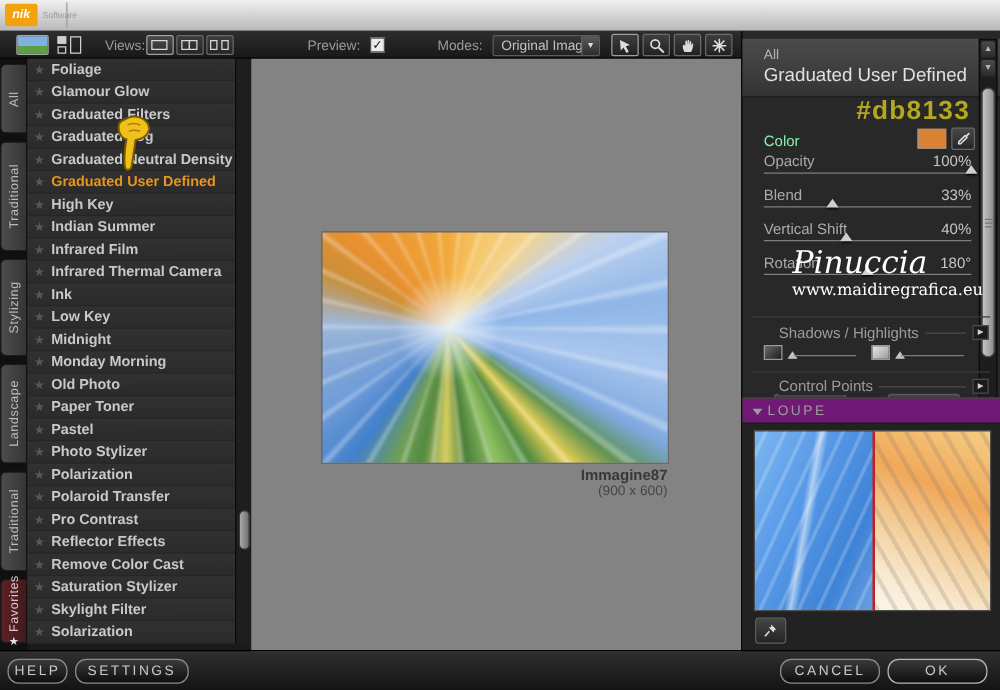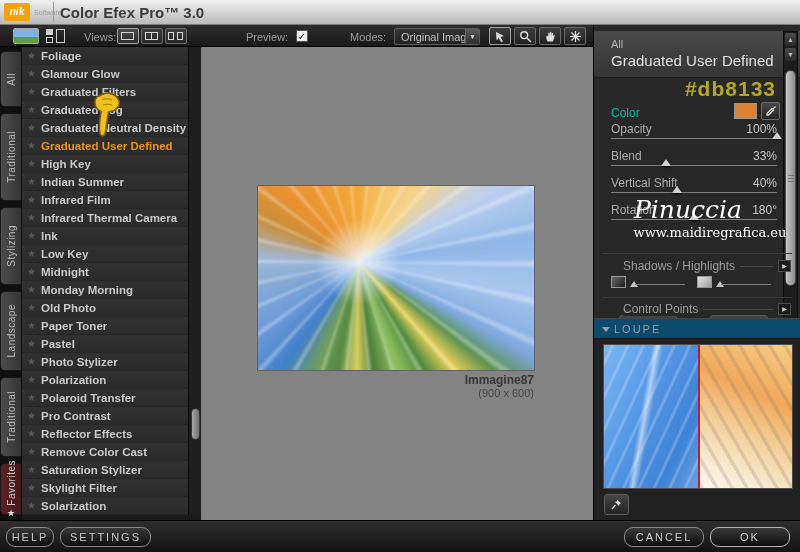--- a/index.html
+++ b/index.html
@@ -110,21 +110,21 @@
   .rp-scroll { position:absolute; right:2px; top:6px; width:15px; height:290px; background:#1d1d1d;
     border:1px solid #0d0d0d; }
   .rp-sbtn { position:absolute; left:1px; width:11px; height:13px; background:linear-gradient(#4a4a4a,#2b2b2b);
     color:#b8b8b8; font-size:7px; text-align:center; line-height:13px; border-radius:2px; }
   .rp-thumb { position:absolute; left:1px; top:38px; width:11px; height:216px; border-radius:6px;
     background:linear-gradient(90deg,#c6c6c6,#8d8d8d); border:1px solid #4c4c4c; }
   .rp-grip { position:absolute; left:2px; top:104px; width:6px; height:1px; background:#767676;
     box-shadow:0 3px 0 #767676, 0 6px 0 #767676; }
   .hex-label { position:absolute; right:24px; top:52px; font-size:21px; font-weight:bold;
     color:var(--hex-color); letter-spacing:1px; }
-  .color-row-label { position:absolute; left:17px; top:81px; font-size:12px; color:#14b8a6; }
+  .color-row-label { position:absolute; left:17px; top:81px; font-size:12px; color:#86efac; }
   .swatch { position:absolute; left:140px; top:78px; width:23px; height:16px; border:1px solid #969696; }
   .dropper-btn { position:absolute; left:167px; top:77px; width:19px; height:18px;
     background:linear-gradient(#484848,#262626); border:1px solid #6a6a6a; border-radius:2px;
     display:flex; align-items:center; justify-content:center; }
   .sliders { position:absolute; left:0; top:96px; width:207px; }
   .sblock { position:relative; height:27px; }
   .slabel { position:absolute; left:17px; top:1px; font-size:12px; color:#ababab; }
   .svalue { position:absolute; right:24px; top:1px; font-size:12px; color:#c6c6c6; }
   .sline { position:absolute; left:17px; top:17px; width:166px; height:1px; background:#7e7e7e; }
   .shandle { position:absolute; top:11px; width:0; height:0; border-left:5px solid transparent;
@@ -140,21 +140,21 @@
   .mini { position:absolute; height:14px; }
   .mini .msw { position:absolute; left:0; top:0; width:15px; height:12px; border:1px solid #9a9a9a; }
   .mini .mtri { position:absolute; left:19px; top:5px; width:0; height:0; border-left:4px solid transparent;
     border-right:4px solid transparent; border-bottom:6px solid #c4c4c4; }
   .mini .mline { position:absolute; left:24px; top:8px; width:50px; height:1px; background:#7e7e7e; }
   .cp-btn { position:absolute; width:58px; height:13px; background:linear-gradient(#454545,#2c2c2c);
     border:1px solid #5a5a5a; border-radius:3px; }
 
   
   .loupe { position:absolute; left:0; top:293px; width:207px; height:202px; background:#222; }
-  .loupe-head { position:absolute; left:0; top:0; width:207px; height:21px; background:#0c4a6e;
+  .loupe-head { position:absolute; left:0; top:0; width:207px; height:21px; background:#701a75;
     border-top:1px solid #454545; border-bottom:1px solid #161616; }
   .loupe-tri { position:absolute; left:8px; top:8px; width:0; height:0; border-left:4px solid transparent;
     border-right:4px solid transparent; border-top:5px solid #9c9c9c; }
   .loupe-label { position:absolute; left:20px; top:4px; font-size:11px; color:#9c9c9c; letter-spacing:2px; }
   .loupe-img { position:absolute; left:9px; top:26px; width:190px; height:145px; border:1px solid #4d4d4d;
     overflow:hidden; }
   .loupe-left { position:absolute; left:0; top:0; width:51%; height:100%;
     background:
       linear-gradient(100deg, rgba(255,255,255,0) 40%, rgba(255,255,255,.55) 44%, rgba(255,255,255,0) 49%),
       repeating-linear-gradient(115deg, rgba(255,255,255,0) 0 6px, rgba(255,255,255,.20) 7px 9px, rgba(255,255,255,0) 10px 14px),
@@ -188,21 +188,20 @@
 </style>
 </head>
 <body>
 
 <div class="app">
 
   <div class="titlebar">
     <div class="logo">nik</div>
     <div class="logo-sub">Software</div>
     <div class="tb-divider"></div>
-    <div class="app-title">Color Efex Pro™ 3.0</div>
   </div>
 
   <div class="toolbar">
     <div class="thumb-icon"></div>
     <div class="grid-icon">
       <i class="a"></i>
         <i class="b"></i>
         <i class="c"></i>
     </div>
     <div class="tb-label" style="left:84px;">Views:</div>

